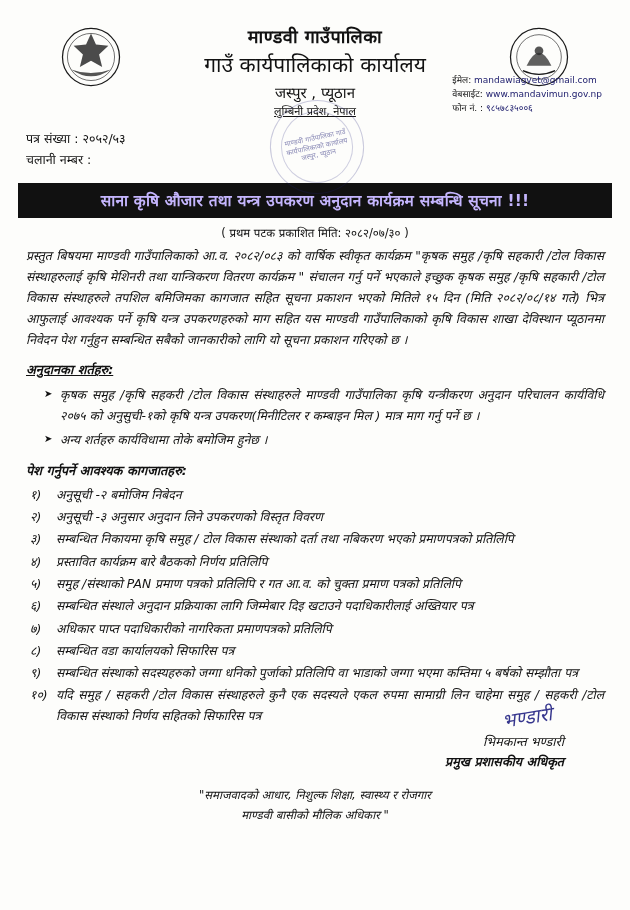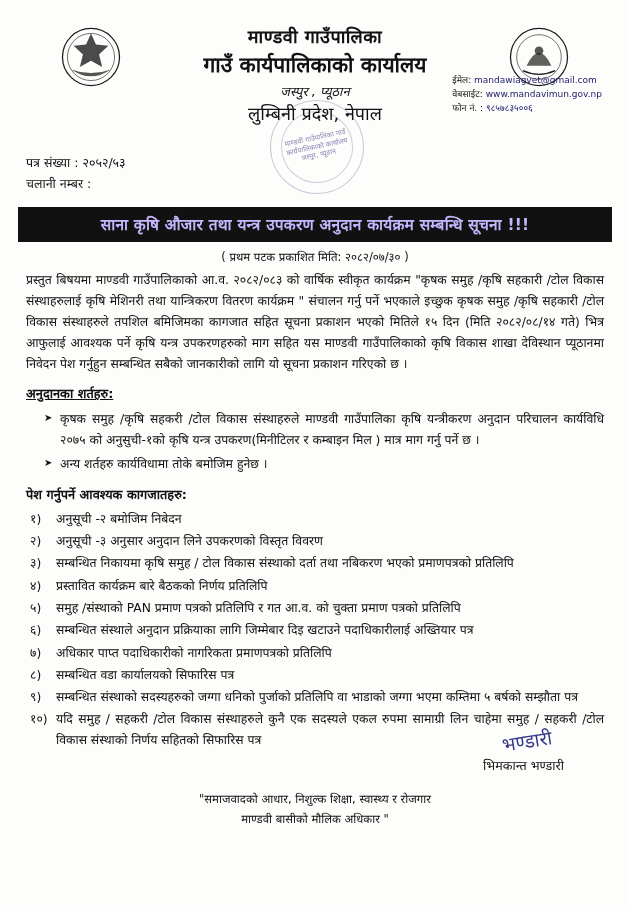--- a/index.html
+++ b/index.html
@@ -40,31 +40,31 @@
   .emblem-right { right: 60px; }
 
   .org-line1 {
     font-size: 18px;
     font-weight: bold;
     letter-spacing: 0.5px;
     margin: 2px 0 2px 0;
   }
   .org-line2 {
     font-size: 21px;
-    font-weight: bold;
+    font-weight: normal;
     margin: 0 0 3px 0;
   }
   .org-line3 {
-    font-size: 13px;
+    font-size: 15px;
     margin: 4px 0 1px 0;
-    font-style: italic;
   }
   .org-line4 {
-    font-size: 18px;
-    margin: 0 0 19px 0;
+    font-size: 11px;
+    margin: 0 0 2px 0;
+    text-decoration: underline;
   }
 
   .contact-block {
     position: absolute;
     right: 28px;
     top: 74px;
     text-align: left;
     font-size: 9px;
     line-height: 1.55;
     color: #1b1b6b;
@@ -130,20 +130,21 @@
     font-size: 11.5px;
     margin: 7px 0 6px 0;
   }
 
   
   .body {
     padding: 0 26px;
     font-size: 12.3px;
     line-height: 1.72;
     text-align: justify;
+    font-style: italic;
   }
   .body p { margin: 0 0 6px 0; }
 
   .section-head {
     font-weight: bold;
     text-decoration: underline;
     margin: 8px 0 4px 0;
     font-size: 12.8px;
   }
   .section-head-plain {
@@ -323,20 +324,21 @@
         </li>
       <li>
           <span class="num">१०)</span>
           <span class="txt">यदि  समुह / सहकरी /टोल विकास संस्थाहरुले कुनै एक सदस्यले एकल रुपमा सामाग्री लिन चाहेमा समुह / सहकरी /टोल विकास संस्थाको निर्णय सहितको सिफारिस पत्र</span>
         </li>
     </ol>
 
     <div class="sign-block">
       <div class="sign-scribble">भण्डारी</div>
       <div class="sign-name">भिमकान्त भण्डारी</div>
+      <div class="sign-post">प्रमुख प्रशासकीय अधिकृत</div>
     </div>
 
     <div class="footer">
       <div>"समाजवादको आधार, निशुल्क शिक्षा, स्वास्थ्य र रोजगार</div>
       <div>माण्डवी बासीको मौलिक अधिकार "</div>
     </div>
   </div>
 
 </div>
 

